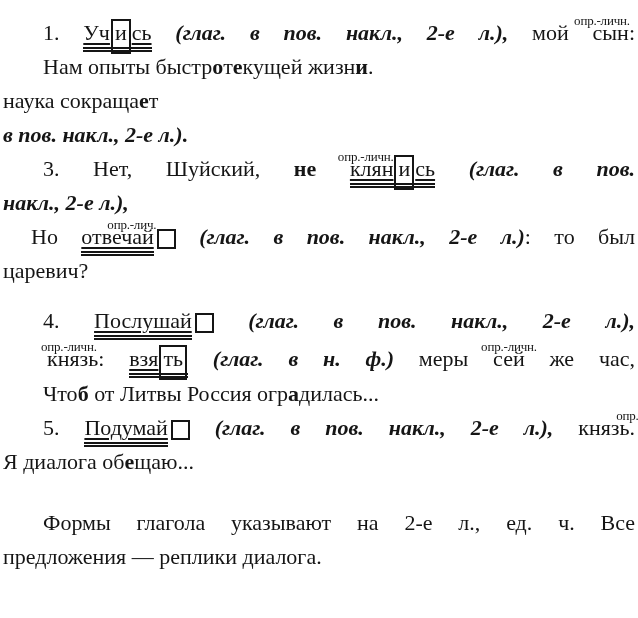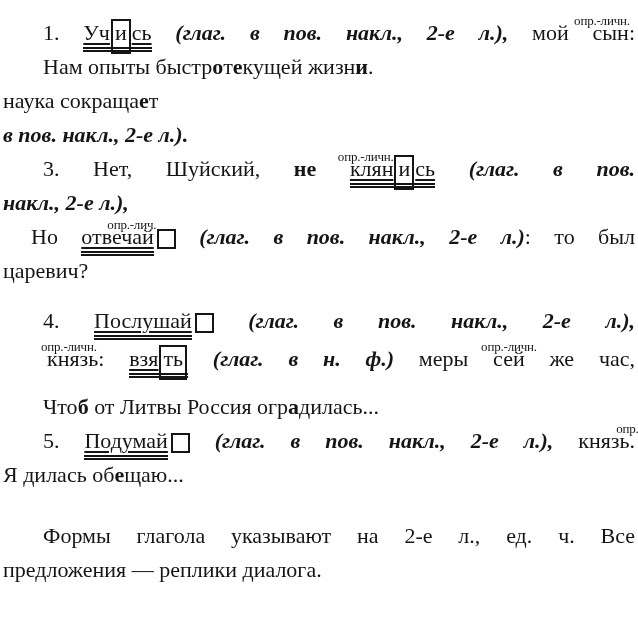--- a/index.html
+++ b/index.html
@@ -76,18 +76,18 @@
     <div class="line indent40 justify"><span>1. </span><span class="pred"><span>Уч</span><span class="morph-box">и</span><span>сь</span></span><span> </span><span class="italic">(глаг. в пов. накл., 2-е л.),</span><span> </span><span class="syntax-label" style="left: 2px;">опр.-личн.</span><span>мой сын:</span></div>
     <div class="line indent40"><span>Нам опыты быстр</span><span class="bold">о</span><span>т</span><span class="bold">е</span><span>кущей жизн</span><span class="bold">и</span><span>.</span></div>
     <div class="line"><span>наука сокраща</span><span class="bold">е</span><span>т</span></div>
     <div class="line"><span class="italic">в пов. накл., 2-е л.).</span></div>
     <div class="line indent40 justify"><span>3. Нет, Шуйский, </span><span class="syntax-label" style="left: 4px;">опр.-личн.</span><span class="bold">не</span><span> </span><span class="pred"><span>клян</span><span class="morph-box">и</span><span>сь</span></span><span> </span><span class="italic">(глаг. в пов.</span></div>
     <div class="line"><span class="italic">накл., 2-е л.),</span></div>
     <div class="line indent28 justify"><span>Но </span><span class="syntax-label" style="left: -2px;">опр.-лич.</span><span class="pred"><span>отвечай</span></span><span class="zero-box"></span><span> </span><span class="italic">(глаг. в пов. накл., 2-е л.)</span><span>: то был</span></div>
     <div class="line"><span>царевич?</span></div>
     <div class="line indent40 justify" style="margin-top: 16px;"><span>4. </span><span class="pred"><span>Послушай</span></span><span class="zero-box"></span><span> </span><span class="italic">(глаг. в пов. накл., 2-е л.),</span></div>
     <div class="line justify" style="margin-top: 4px; margin-left: 44px;"><span class="syntax-label" style="left: -6px;">опр.-личн.</span><span>князь: </span><span class="pred"><span>взя</span><span class="morph-box">ть</span></span><span> </span><span class="italic">(глаг. в н. ф.)</span><span> меры </span><span class="syntax-label" style="left: -12px;">опр.-личн.</span><span>сей же час,</span></div>
-    <div class="line indent40" style="margin-top: 14px;"><span>Что</span><span class="bold">б</span><span> от Литвы Россия огр</span><span class="bold">а</span><span>дилась...</span></div>
+    <div class="line indent40" style="margin-top: 1px;"><span>Что</span><span class="bold">б</span><span> от Литвы Россия огр</span><span class="bold">а</span><span>дилась...</span></div>
     <div class="line indent40 justify"><span>5. </span><span class="pred"><span>Подумай</span></span><span class="zero-box"></span><span> </span><span class="italic">(глаг. в пов. накл., 2-е л.),</span><span> </span><span class="syntax-label" style="left: -2px;">опр.-личн.</span><span>князь.</span></div>
-    <div class="line"><span>Я дилась об</span><span class="bold">е</span><span>щаю...</span></div>
+    <div class="line"><span>Я диалога об</span><span class="bold">е</span><span>щаю...</span></div>
     <div class="line indent40 justify" style="margin-top: 27px;"><span>Формы глагола указывают на 2-е л., ед. ч. Все</span></div>
     <div class="line"><span>предложения — реплики диалога.</span></div>
   </div>
 
 </body></html>

